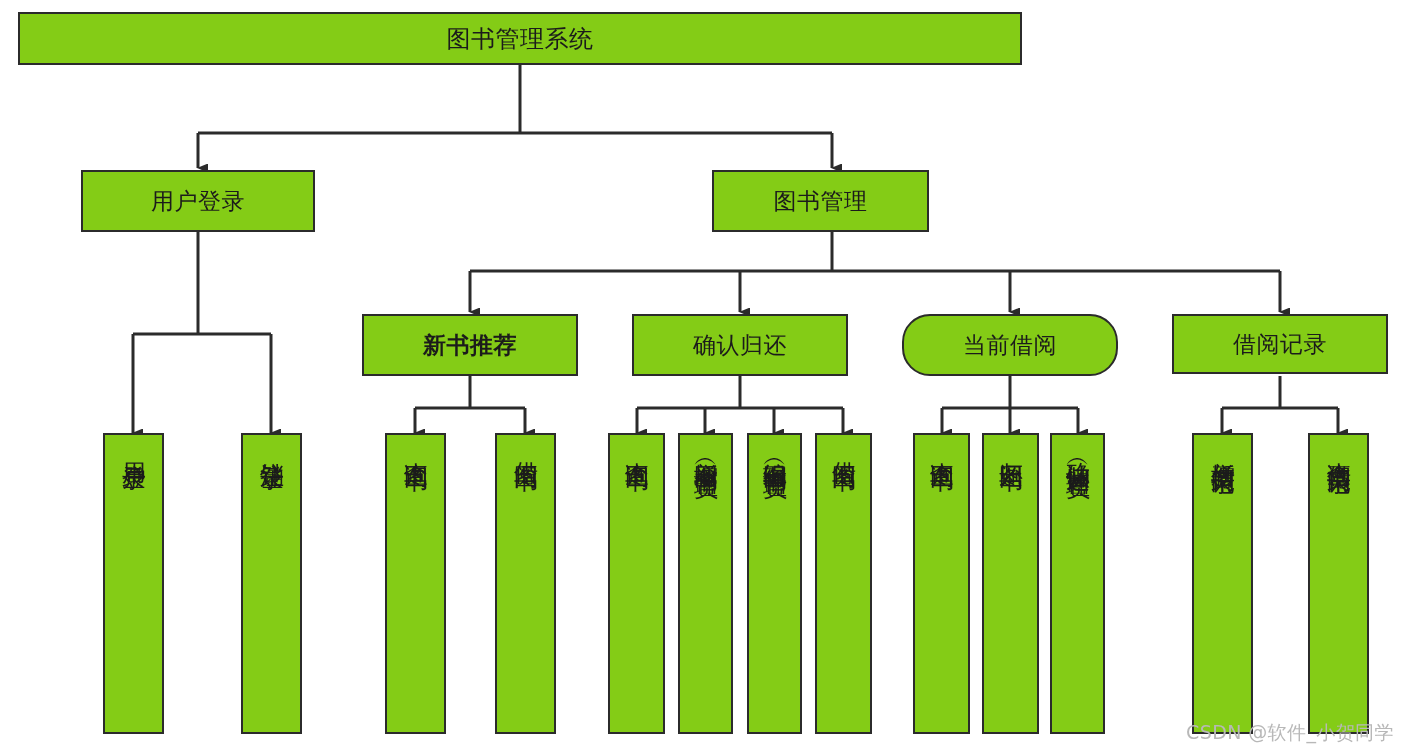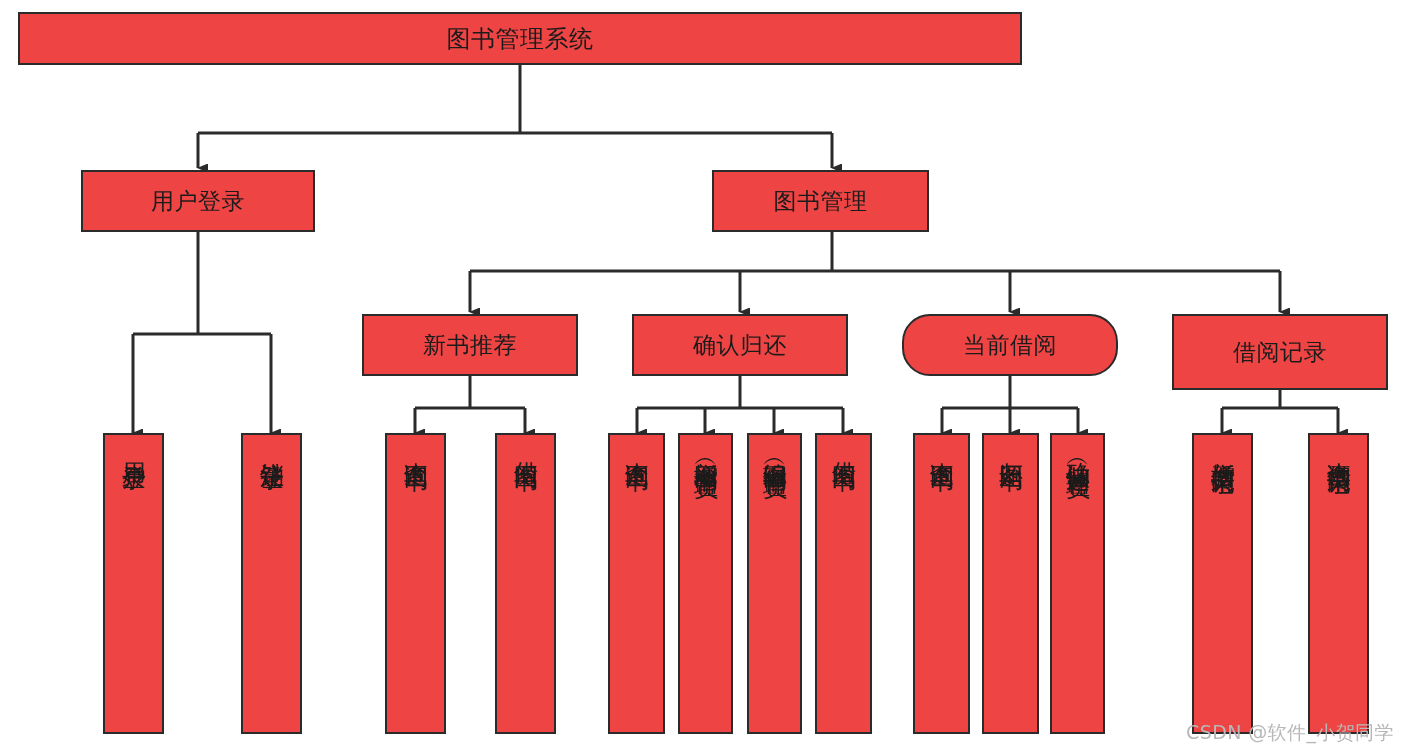--- a/index.html
+++ b/index.html
@@ -25,21 +25,21 @@
     position: absolute;
     left: 0; top: 0;
     width: 1405px;
     height: 747px;
     pointer-events: none;
   }
   .node {
     position: absolute;
     box-sizing: border-box;
     border: 2.5px solid #2b2b2b;
-    background: #ef4444;
+    background: #84cc16;
     display: flex;
     align-items: center;
     justify-content: center;
     z-index: 2;
     text-align: right;
   }
   .node .label {
     font-size: 23px;
     line-height: 1.25;
     color: #1b1b1b;
@@ -132,30 +132,30 @@
     <span class="label">图书管理系统</span>
   </div>
 
   <div class="node" style="left:81px; top:170px; width:234px; height:62px;">
     <span class="label">用户登录</span>
   </div>
   <div class="node" style="left:712px; top:170px; width:217px; height:62px;">
     <span class="label">图书管理</span>
   </div>
 
-  <div class="node" style="left:362px; top:314px; width:216px; height:62px;">
+  <div class="node" style="left:362px; top:314px; width:216px; height:62px;font-weight:bold;">
     <span class="label">新书推荐</span>
   </div>
   <div class="node" style="left:632px; top:314px; width:216px; height:62px;">
     <span class="label">确认归还</span>
   </div>
   <div class="node" style="left:902px; top:314px; width:216px; height:62px;border-radius:28px;">
     <span class="label">当前借阅</span>
   </div>
-  <div class="node" style="left:1172px; top:314px; width:216px; height:76px;">
+  <div class="node" style="left:1172px; top:314px; width:216px; height:60px;">
     <span class="label">借阅记录</span>
   </div>
 
   <div class="node vert" style="left:103px; top:433px; width:61px; height:301px;">
     <span class="label">用户登录</span>
   </div>
   <div class="node vert" style="left:241px; top:433px; width:61px; height:301px;">
     <span class="label">注销登录</span>
   </div>
 

